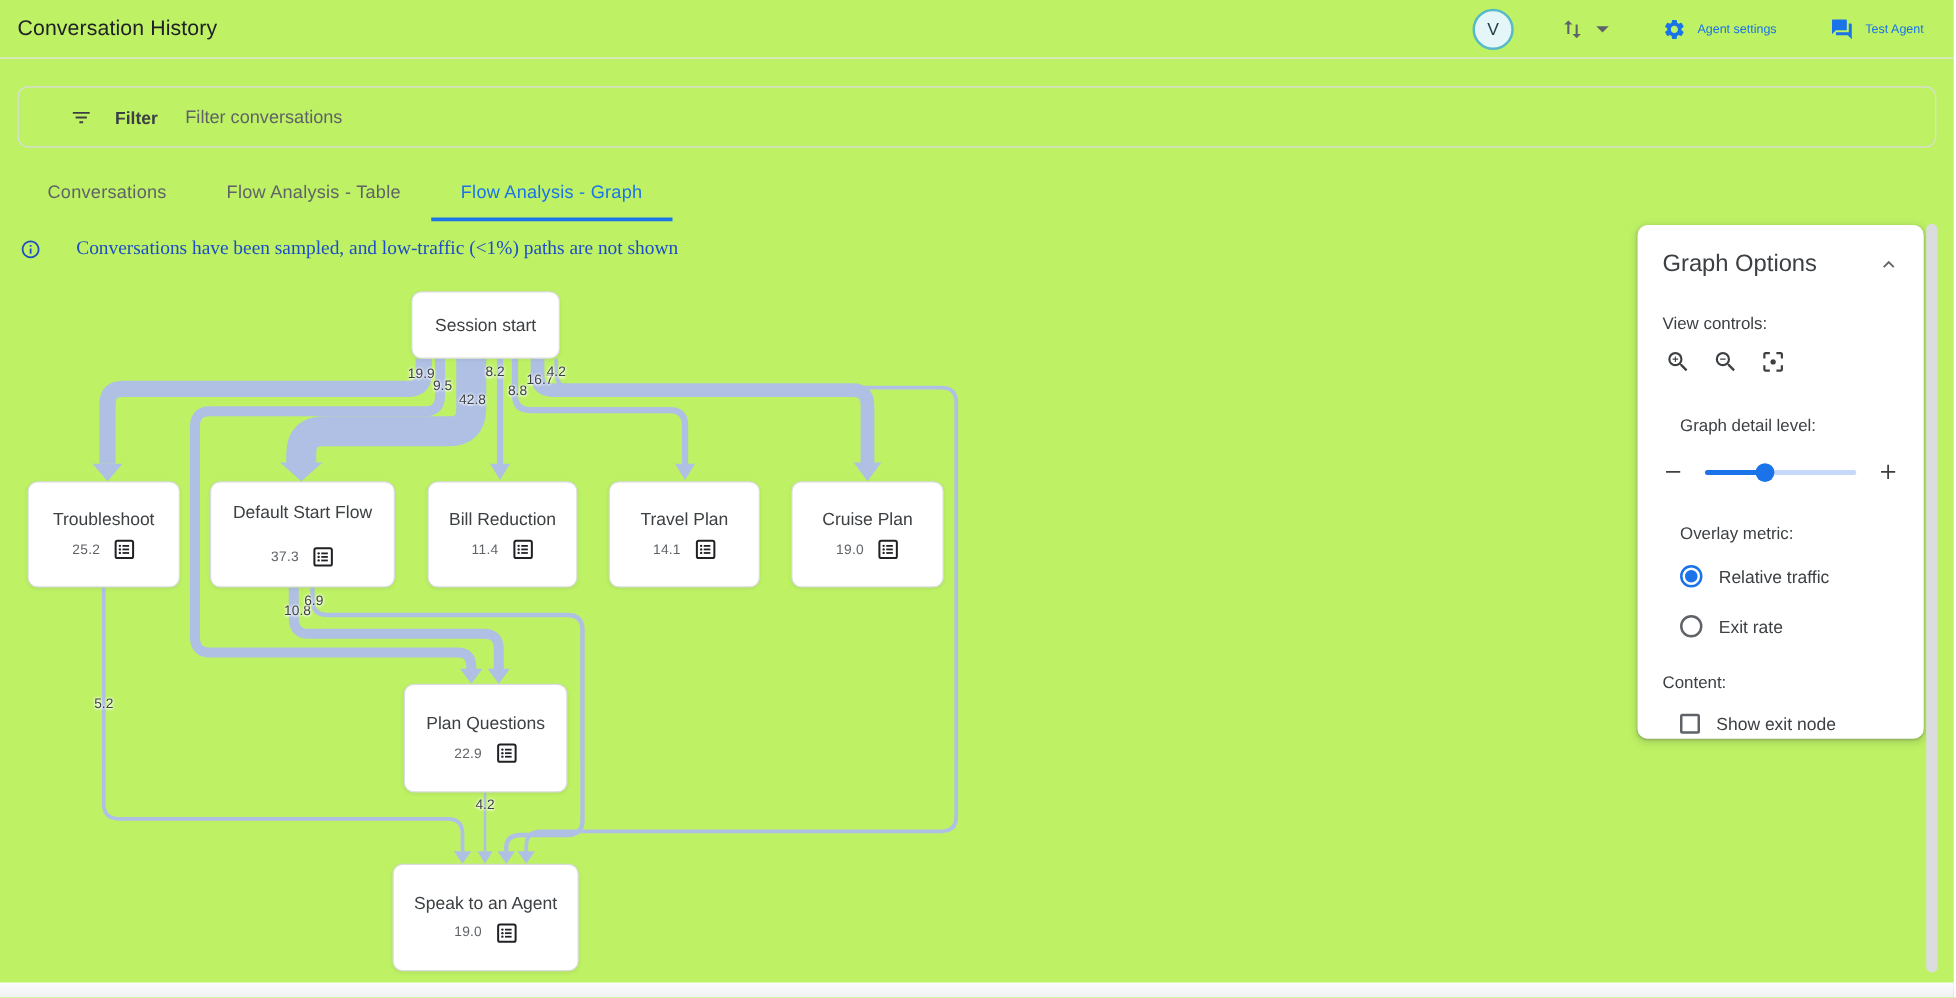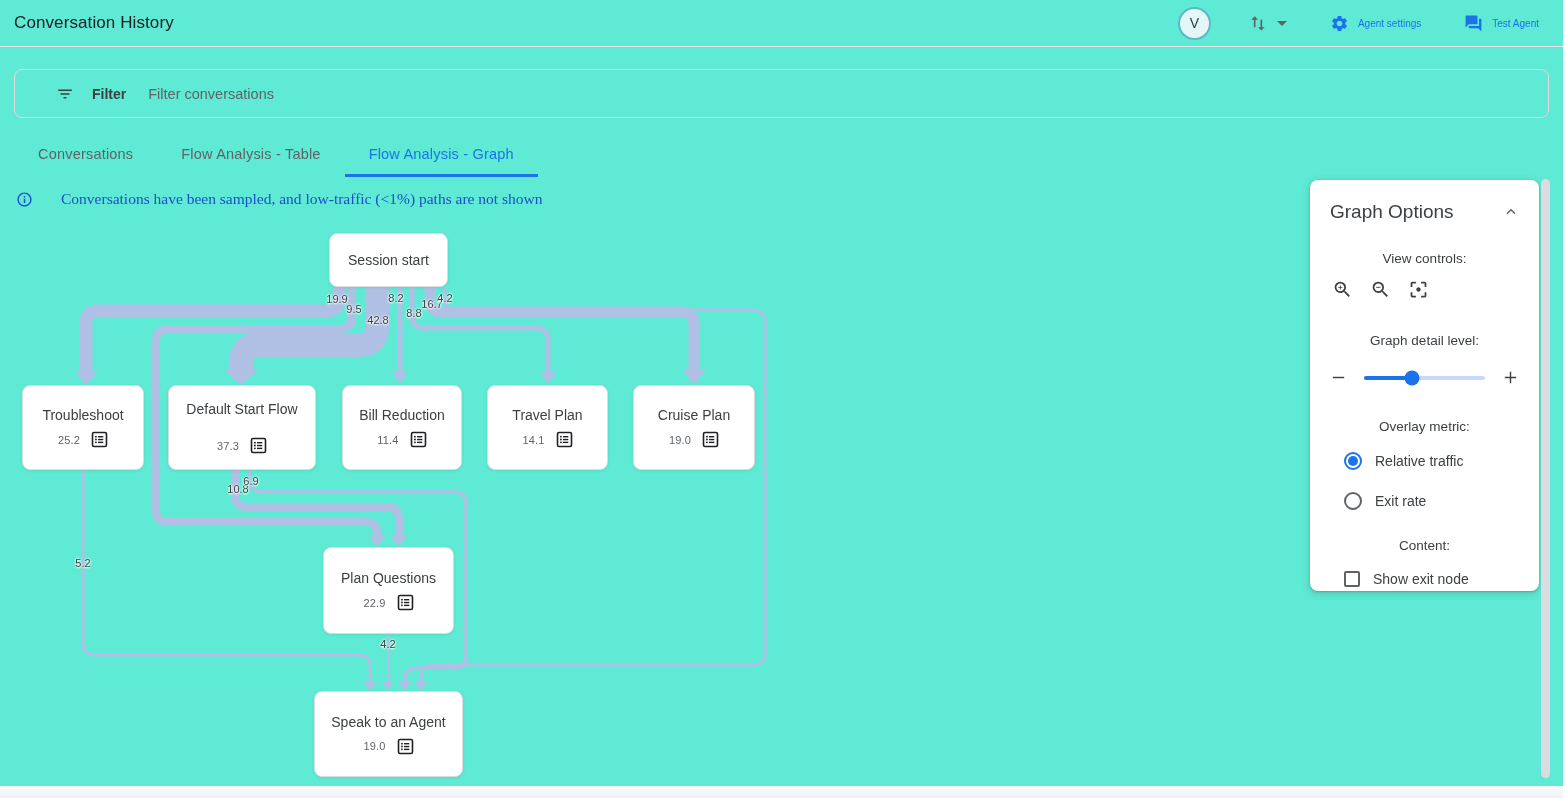--- a/index.html
+++ b/index.html
@@ -1,17 +1,17 @@
 <!DOCTYPE html>
 <html><head>
 <meta charset="utf-8">
 <style>
   * { margin:0; padding:0; box-sizing:border-box; }
   body { font-family:"Liberation Sans", sans-serif; background:#fff; }
-  .page { position:relative; width:1563px; height:798px; background:#5eead4; overflow:hidden;text-align:center; }
+  .page { position:relative; width:1563px; height:798px; background:#bef264; overflow:hidden; }
 
   
   .topbar { display:flex; align-items:center; height:47px; padding:0 24px 0 14px;
             border-bottom:1px solid #e3e5e8; }
   .page-title { font-size:17px; color:#202124; font-weight:500; letter-spacing:.1px; }
   .topbar-right { margin-left:auto; display:flex; align-items:center; }
   .avatar { width:33px; height:33px; border-radius:50%; background:#e4f6f8; border:2px solid #57bac6;
             display:flex; align-items:center; justify-content:center; font-size:14px; color:#1f3d45;
             cursor:pointer; }
   .sort-btn { display:flex; align-items:center; margin-left:37px; cursor:pointer; }
@@ -71,21 +71,21 @@
   .slider-fill { position:absolute; left:0; top:0; height:4px; border-radius:2px; background:#1a73e8; }
   .slider-thumb { position:absolute; top:50%; width:15px; height:15px; border-radius:50%;
                   background:#1a73e8; transform:translate(-50%,-50%); cursor:grab; }
   .choice-row { display:flex; align-items:center; gap:13px; margin:18px 0 0 14px; cursor:pointer; }
   .radio { width:18px; height:18px; border-radius:50%; border:2px solid #5f6368; flex:0 0 auto;
            display:flex; align-items:center; justify-content:center; }
   .radio.on { border-color:#1a73e8; }
   .radio.on::after { content:""; width:10px; height:10px; border-radius:50%; background:#1a73e8; }
   .checkbox { width:16px; height:16px; border:2px solid #5f6368; border-radius:2px; flex:0 0 auto; }
   .choice-label { font-size:14px; color:#3c4043; }
-  .mt28 { margin-top:28px; } .mt33 { margin-top:33px; }
+  .mt28 { margin-top:28px; } .mt33 { margin-top:33px;margin-left:14px; }
 
   
   .v-scrollbar { position:absolute; left:1541px; top:179px; width:9px; height:599px;
                  background:#dadce0; border-radius:5px; cursor:pointer; }
   .bottom-strip { position:absolute; left:0; right:0; bottom:0; height:12px;
                   background:linear-gradient(to bottom,#fbfcfd,#eef0f2); }
 </style>
 </head>
 <body>
 

